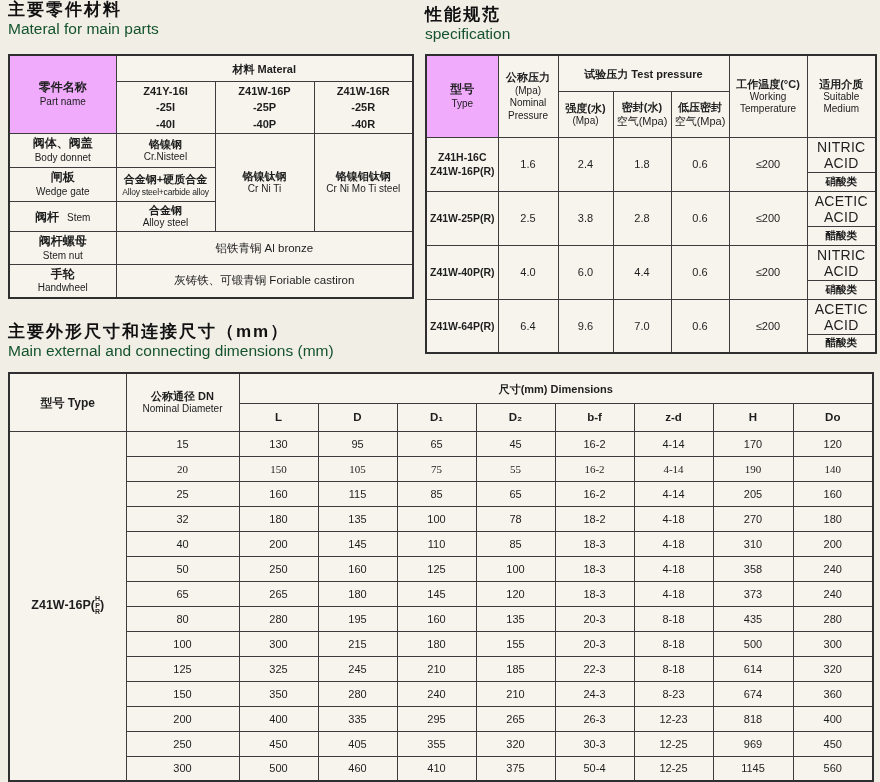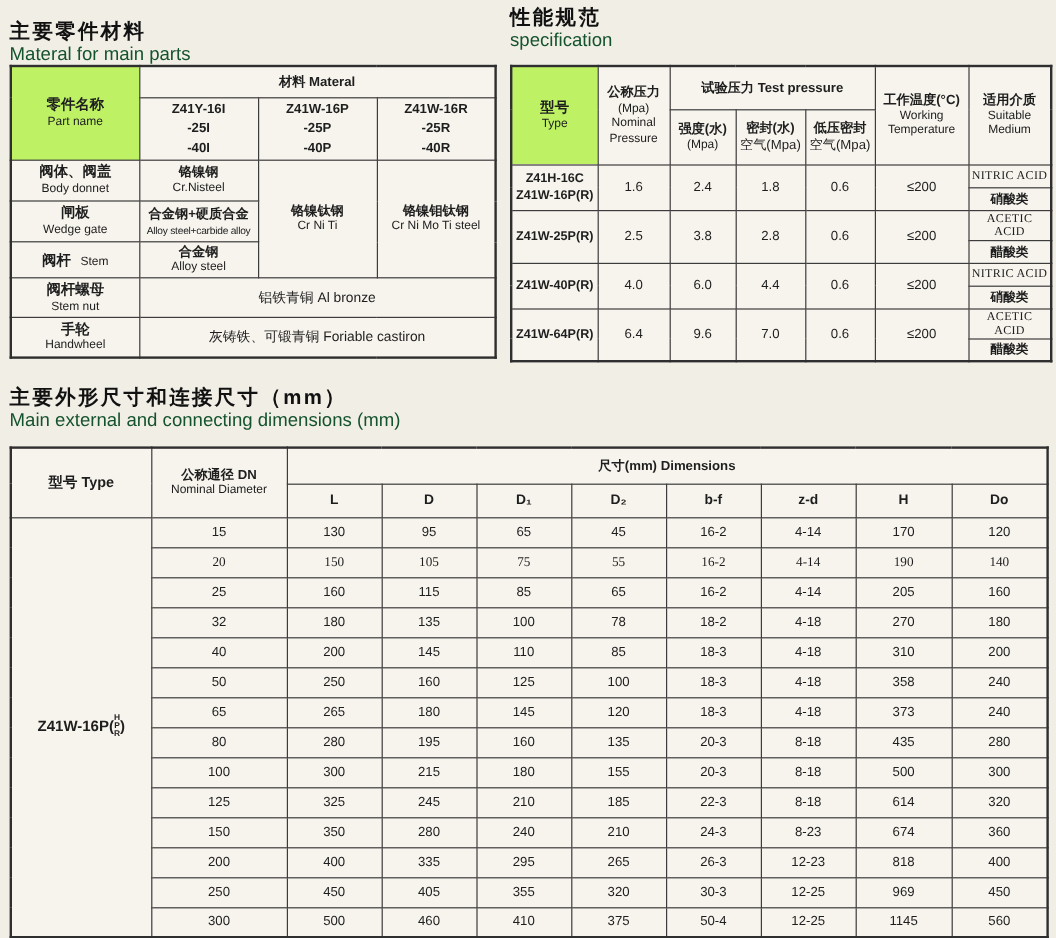--- a/index.html
+++ b/index.html
@@ -22,54 +22,54 @@
     background: #f6f4ed;
     border: 2px solid #2f2f2f;
   }
   table.tbl td {
     border: 1px solid #3c3c3c;
     text-align: center;
     vertical-align: middle;
     padding: 1px 2px;
     overflow: hidden;
   }
-  .hblue { background: #bef264; }
+  .hblue { background: #f0abfc; }
   .cn { font-weight: bold; font-size: 12px; line-height: 1.3; }
   .cnsm { font-weight: bold; font-size: 11px; line-height: 1.3; }
   .en { font-size: 10px; line-height: 1.25; color: #1c1c1c; }
   .en-tight { font-size: 8.5px; letter-spacing: -0.2px; line-height: 1.2; }
   .pre { white-space: pre-line; }
   .model { font-weight: bold; font-size: 11px; white-space: pre-line; line-height: 1.5; }
   .oneline { font-weight: normal; font-size: 11.5px; }
   .gap { display: inline-block; width: 8px; }
 
   
   td.spec-type { font-weight: bold; font-size: 10.5px; white-space: pre-line; line-height: 1.35; }
   td.spec-num { font-size: 11px; }
-  td.spec-med-en { font-size: 10px; letter-spacing: 0.3px; font-family: Liberation Serif, serif; }
+  td.spec-med-en { font-size: 14px; letter-spacing: 0.3px; }
   td.spec-med-cn { font-weight: bold; font-size: 10.5px; }
 
   
   td.colh { font-weight: bold; font-size: 11.5px; }
   td.dim-cell { font-size: 11px; }
   td.dim-type-cell { font-weight: bold; font-size: 12.5px; }
   .stack {
     display: inline-block;
     white-space: pre-line;
     font-size: 7px;
     line-height: 6.5px;
     font-weight: bold;
     vertical-align: middle;
     text-align: center;
   }
 </style>
 </head>
 <body>
 
-<div class="title-block" style="left:8px; top:17px;">
+<div class="title-block" style="left:8px; top:0;">
   <div class="title-cn">主要零件材料</div>
   <div class="title-en">Materal for main parts</div>
 </div>
 
 <table class="tbl" style="left:8px; top:54px; width:404px;">
   <colgroup>
       <col style="width:107px">
       <col style="width:99px">
       <col style="width:99px">
       <col style="width:99px">

